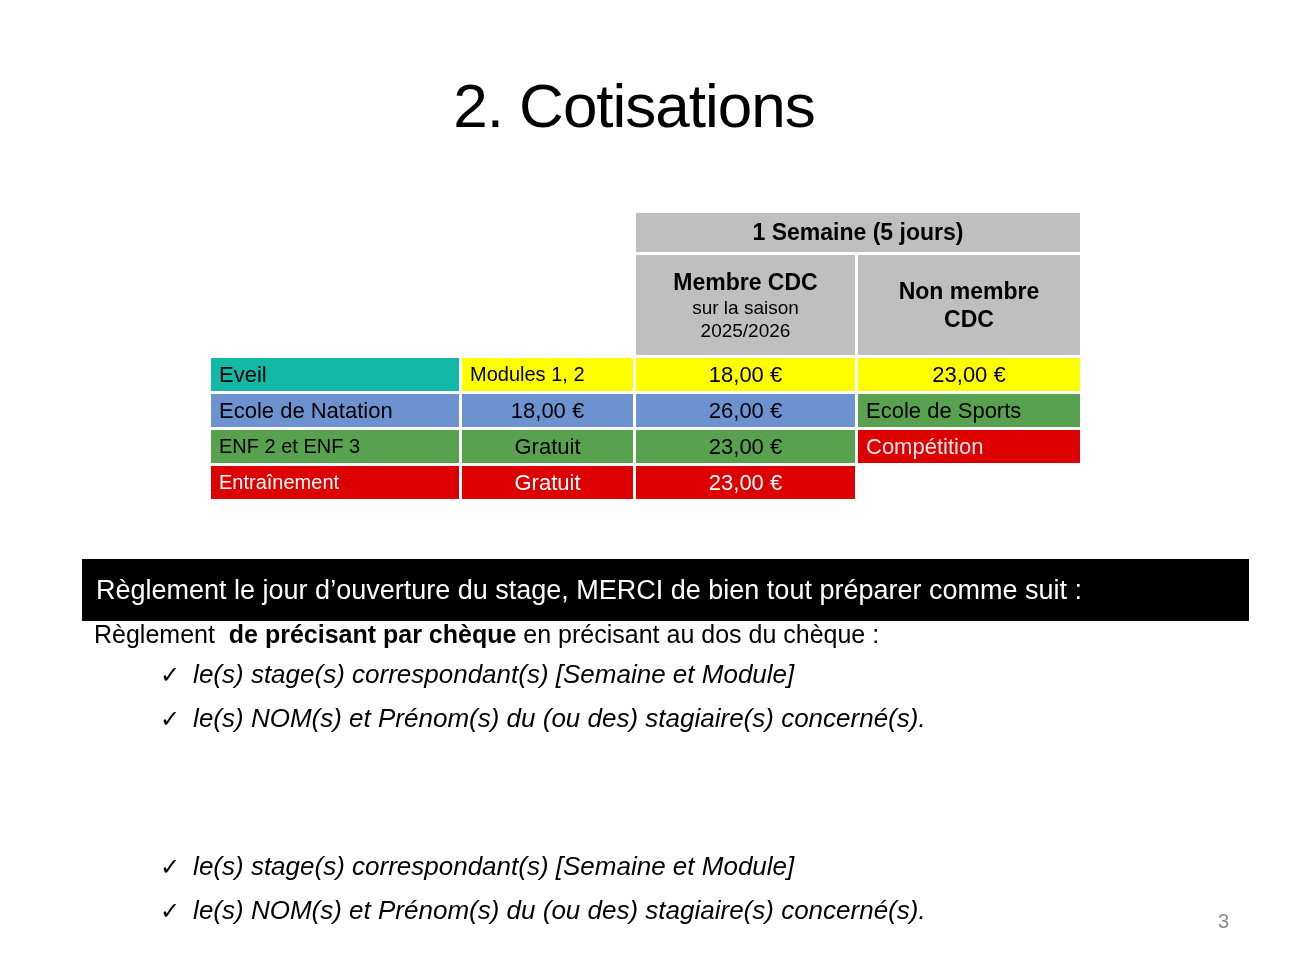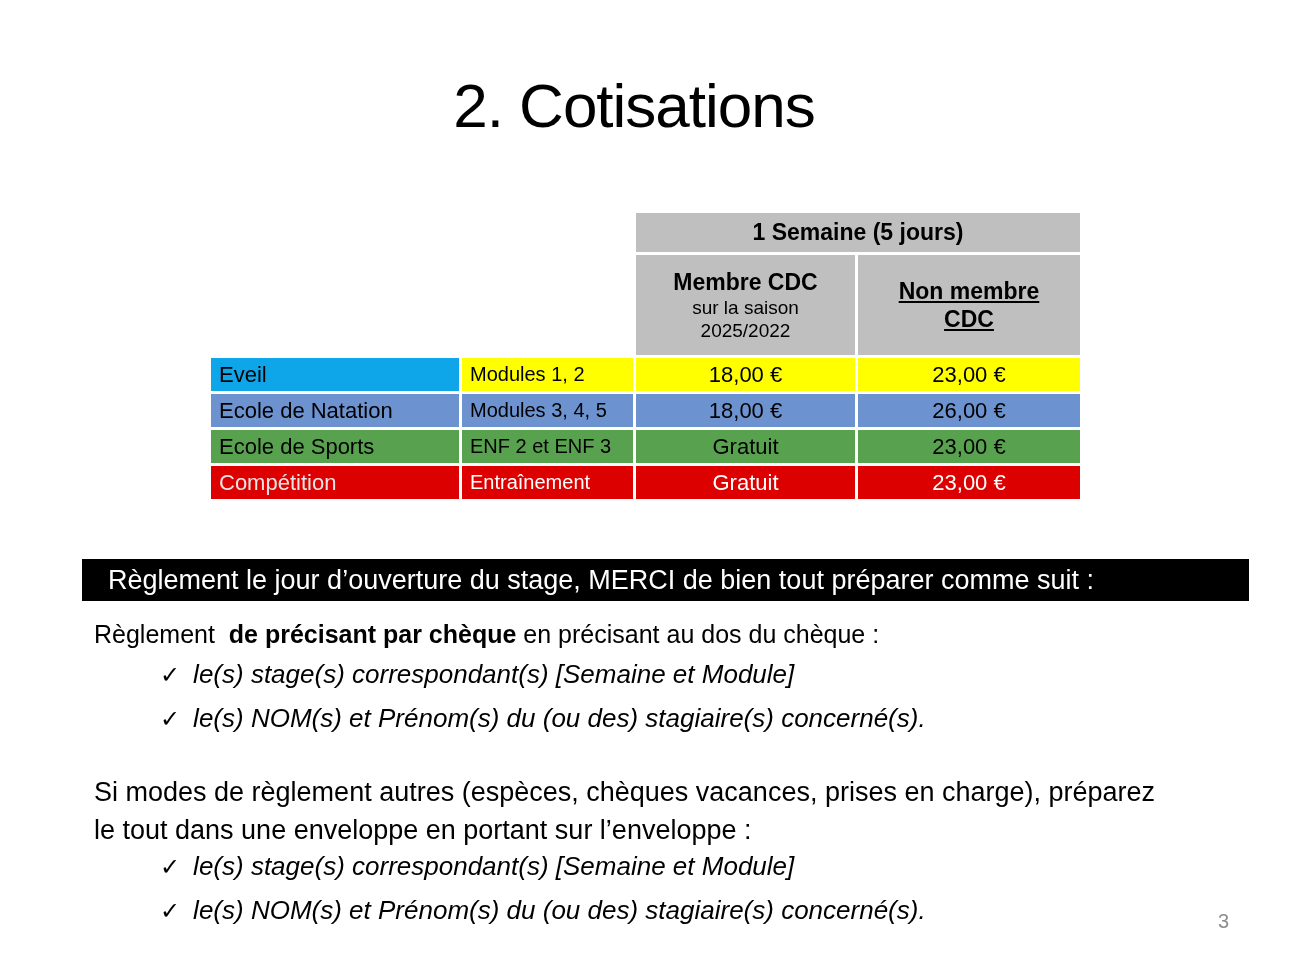--- a/index.html
+++ b/index.html
@@ -25,29 +25,29 @@
     display:flex; align-items:center; justify-content:center;
     font-weight:bold; font-size:23px;
   }
   .col-header {
     display:flex; flex-direction:column; align-items:center; justify-content:center;
     text-align:right; line-height:1.22;
   }
   .col-header .hd-title { font-weight:bold; font-size:23px; }
   .col-header .hd-sub   { font-weight:400; font-size:19px; }
   .member-header { grid-column:3; grid-row:2; }
-  .nonmember-header { grid-column:4; grid-row:2;text-decoration:underline; }
+  .nonmember-header { grid-column:4; grid-row:2; }
   .cell { display:flex; align-items:center; font-size:22px; padding:0 8px; box-sizing:border-box; }
   .cell.detail { font-size:20px; }
   .cell.price  { justify-content:center; padding:0; }
   
   .banner {
-    position:absolute; left:68px; top:559px; width:1167px; height:42px;
+    position:absolute; left:68px; top:559px; width:1167px; height:62px;
     background:#000; color:#fff; display:flex; align-items:center;
-    padding-left:26px; box-sizing:border-box; font-size:27px;
+    padding-left:14px; box-sizing:border-box; font-size:27px;
   }
   
   .cheque-intro { position:absolute; left:80px; top:620px; font-size:25px; }
   .bullet-group { position:absolute; left:146px; font-size:26px; font-style:italic; }
   .bullets-1 { top:658px; }
   .bullets-2 { top:850px; }
   .bullet-line { display:flex; align-items:baseline; margin-bottom:11px; line-height:33px; }
   .check { font-style:normal; margin-right:13px; font-size:24px; }
   .u { text-decoration-thickness:2px; text-underline-offset:3px; }
   .envelope-para { position:absolute; left:80px; top:773px; font-size:27px; line-height:38px; width:1160px; }
@@ -61,35 +61,34 @@
   <div class="title">2. Cotisations</div>
 
   <div class="pricing-table">
     <div class="empty-corner"></div>
 
     <div class="span-header" style="background: rgb(191, 191, 191);">1 Semaine (5 jours)</div>
 
     <div class="col-header member-header" style="background: rgb(191, 191, 191);">
       <span class="hd-title">Membre CDC</span>
       <span class="hd-sub">sur la saison</span>
-      <span class="hd-sub">2025/2022</span>
+      <span class="hd-sub">2025/2026</span>
     </div>
 
     <div class="col-header nonmember-header" style="background: rgb(191, 191, 191);">
       <span class="hd-title">Non membre</span>
       <span class="hd-title">CDC</span>
     </div>
 
-    <div class="cell label" style="background: #0ea5e9; color: rgb(0, 0, 0);">Eveil</div>
+    <div class="cell label" style="background: #14b8a6; color: rgb(0, 0, 0);">Eveil</div>
     <div class="cell detail" style="background: rgb(255, 255, 0); color: rgb(0, 0, 0);">Modules 1, 2</div>
     <div class="cell price" style="background: rgb(255, 255, 0); color: rgb(0, 0, 0);">18,00 €</div>
     <div class="cell price" style="background: rgb(255, 255, 0); color: rgb(0, 0, 0);">23,00 €</div>
 
     <div class="cell label" style="background: rgb(108, 146, 208); color: rgb(0, 0, 0);">Ecole de Natation</div>
-    <div class="cell detail" style="background: rgb(108, 146, 208); color: rgb(0, 0, 0);">Modules 3, 4, 5</div>
     <div class="cell price" style="background: rgb(108, 146, 208); color: rgb(0, 0, 0);">18,00 €</div>
     <div class="cell price" style="background: rgb(108, 146, 208); color: rgb(0, 0, 0);">26,00 €</div>
 
     <div class="cell label" style="background: rgb(88, 162, 79); color: rgb(0, 0, 0);">Ecole de Sports</div>
     <div class="cell detail" style="background: rgb(88, 162, 79); color: rgb(0, 0, 0);">ENF 2 et ENF 3</div>
     <div class="cell price" style="background: rgb(88, 162, 79); color: rgb(0, 0, 0);">Gratuit</div>
     <div class="cell price" style="background: rgb(88, 162, 79); color: rgb(0, 0, 0);">23,00 €</div>
 
     <div class="cell label row-comp" style="background: rgb(220, 0, 0); color: #e5e5e5;">Compétition</div>
     <div class="cell detail row-comp" style="background: rgb(220, 0, 0); color: rgb(255, 255, 255);">Entraînement</div>
@@ -109,24 +108,20 @@
     <div class="bullet-line">
       <span class="check">✓</span>
       <span><span>le(s) </span><span class="u">stage</span><span>(s) correspondant(s) [Semaine et Module]</span></span>
     </div>
     <div class="bullet-line">
       <span class="check">✓</span>
       <span><span>le(s) </span><span class="u">NOM</span><span>(s) et </span><span class="u">Prénom</span><span>(s) du (ou des) stagiaire(s) concerné(s).</span></span>
     </div>
   </div>
 
-  <div class="envelope-para">
-    <div>Si modes de règlement autres (espèces, chèques vacances, prises en charge), préparez</div>
-    <div>le tout dans une enveloppe en portant sur l’enveloppe :</div>
-  </div>
 
   <div class="bullet-group bullets-2">
     <div class="bullet-line">
       <span class="check">✓</span>
       <span><span>le(s) </span><span class="u">stage</span><span>(s) correspondant(s) [Semaine et Module]</span></span>
     </div>
     <div class="bullet-line">
       <span class="check">✓</span>
       <span><span>le(s) </span><span class="u">NOM</span><span>(s) et </span><span class="u">Prénom</span><span>(s) du (ou des) stagiaire(s) concerné(s).</span></span>
     </div>

